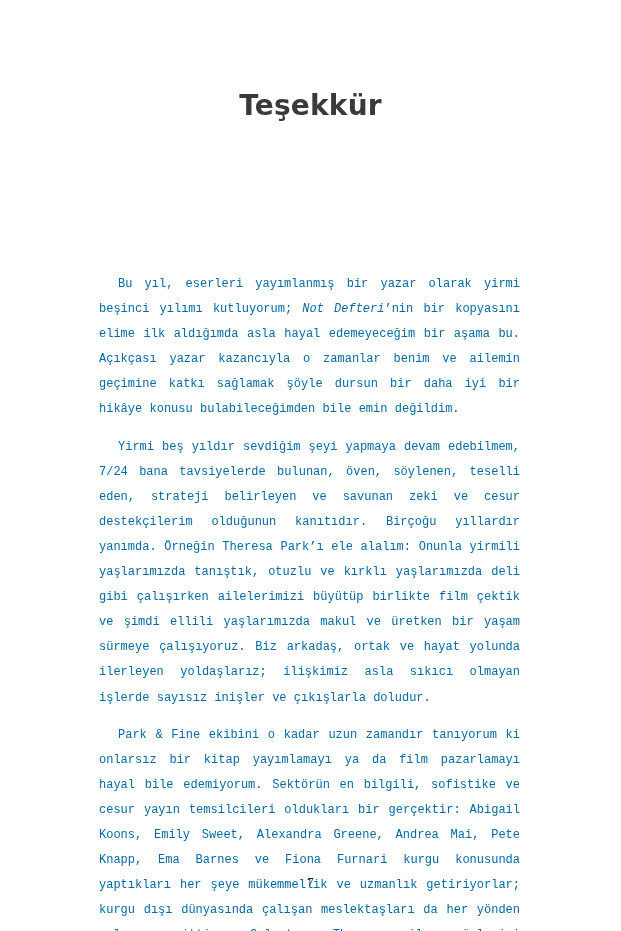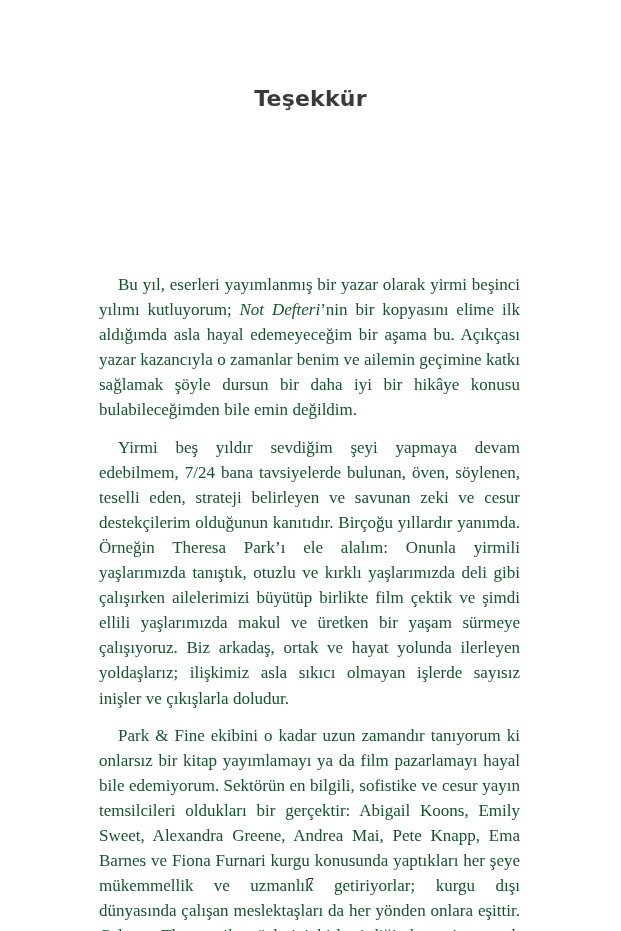--- a/index.html
+++ b/index.html
@@ -20,40 +20,40 @@
 
   
   .chapter-title {
     position: absolute;
     left: 0;
     top: 72px;
     width: 621px;
     text-align: center;
     font-family: "DejaVu Sans", "Liberation Sans", sans-serif;
     font-weight: bold;
-    font-size: 22px;
+    font-size: 28px;
     letter-spacing: 0.2px;
     color: #3a3a3a;
     line-height: 1.1;
   }
 
   
   .text-block {
     position: absolute;
     left: 99px;
     top: 272px;
     width: 421px;
   }
 
   .body-paragraph {
     margin: 0;
-    font-family: Liberation Serif, serif;
-    font-size: 17px;
+    font-family: Liberation Mono, monospace;
+    font-size: 12px;
     line-height: 25.1px;
-    color: #14532d;
+    color: #0369a1;
     text-align: justify;
     text-justify: inter-word;
     text-indent: 19px;
     hyphens: none;
     word-spacing: 0.1px;
   }
 
   .body-paragraph + .body-paragraph {
     margin-top: 12px;
   }

